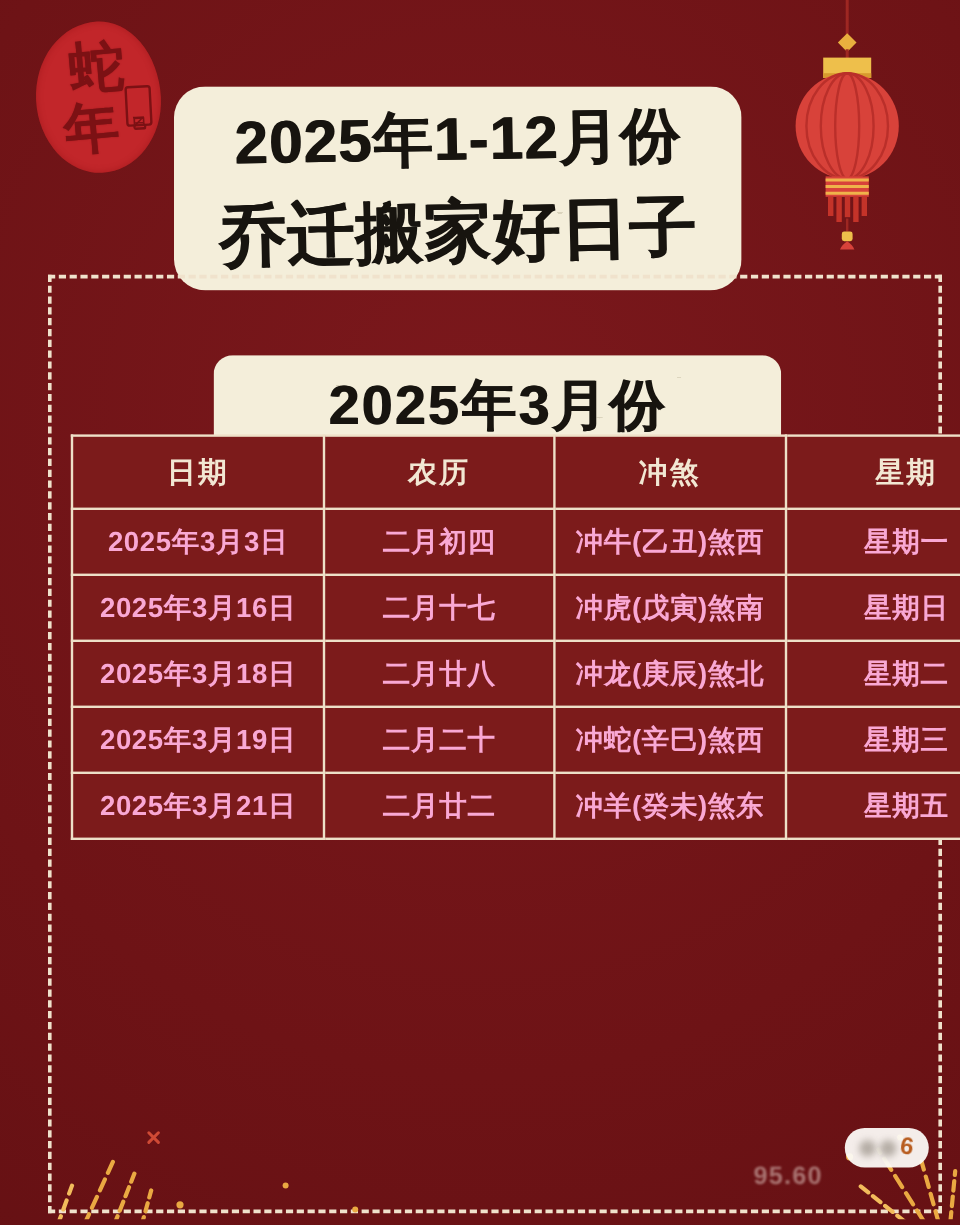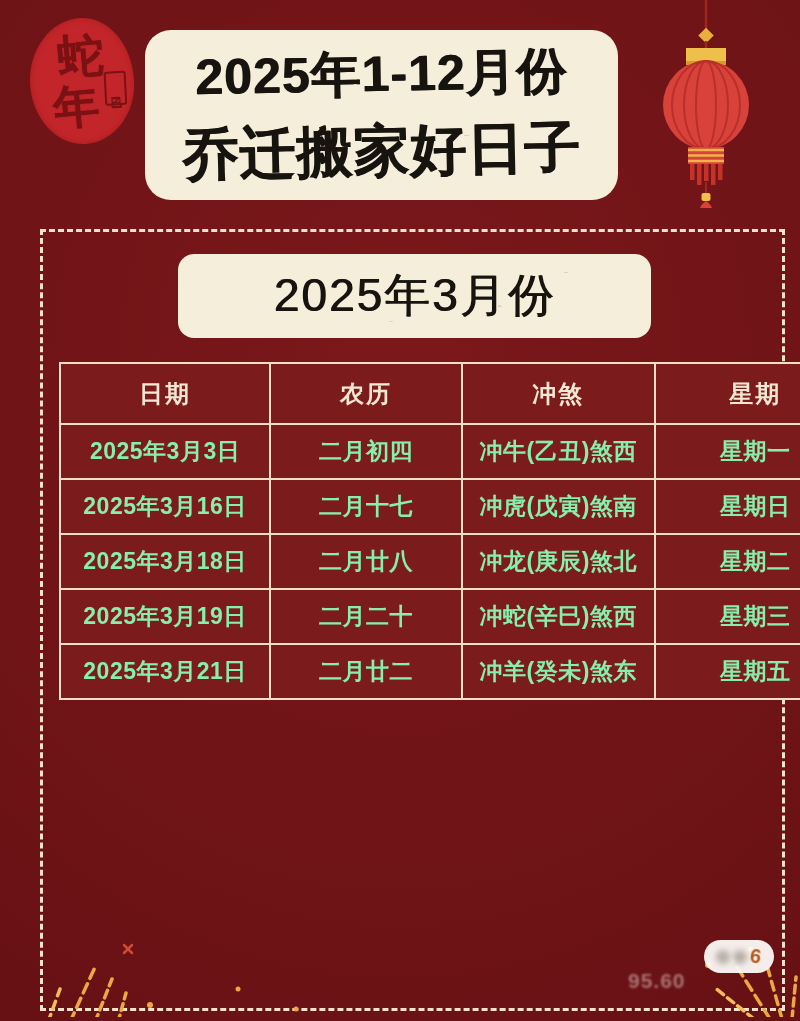--- a/index.html
+++ b/index.html
@@ -43,20 +43,21 @@
   }
 
   
   .paper {
     background:
       radial-gradient(3px 1px at 22% 30%, rgba(160,150,120,.35) 0 60%, transparent 70%),
       radial-gradient(4px 1px at 68% 62%, rgba(160,150,120,.30) 0 60%, transparent 70%),
       radial-gradient(3px 1px at 45% 80%, rgba(160,150,120,.28) 0 60%, transparent 70%),
       radial-gradient(3px 1px at 82% 22%, rgba(160,150,120,.28) 0 60%, transparent 70%),
       #f4eeda;
+    margin-top: 42px;
   }
   .title-banner {
     position: absolute;
     left: 145px; top: 30px;
     width: 473px; height: 170px;
     border-radius: 26px;
     display: flex; flex-direction: column;
     align-items: center; justify-content: center;
     gap: 6px;
   }
@@ -80,21 +81,21 @@
   }
 
   .month-banner {
     position: absolute;
     left: 178px; top: 254px;
     width: 473px; height: 84px;
     border-radius: 16px;
     display: flex; align-items: center; justify-content: center;
   }
   .month-title {
-    font-size: 46px; font-weight: 400; color: #17140f;
+    font-size: 46px; font-weight: 700; color: #17140f;
     letter-spacing: 2px; text-shadow: 1px 0 #17140f;
   }
 
   
   table.calendar {
     position: absolute;
     left: 59px; top: 362px;
     width: 798px;
     border-collapse: collapse;
     table-layout: fixed;
@@ -105,21 +106,21 @@
     background: #7c1b1b;
     text-align: center;
     font-weight: 700;
   }
   table.calendar th {
     height: 61px;
     color: #f2e7d3; font-size: 24px; letter-spacing: 2px;
   }
   table.calendar td {
     height: 55px;
-    color: #86efac; font-size: 23px; letter-spacing: 0.5px;
+    color: #f9a8d4; font-size: 23px; letter-spacing: 0.5px;
   }
   col.c1 { width: 26.4%; } col.c2 { width: 24.1%; }
   col.c3 { width: 24.2%; } col.c4 { width: 25.3%; }
 
   
   .lantern { position: absolute; left: 658px; top: 0; }
 
   
   .decor-left  { position: absolute; left: 0; bottom: 0; }
   .decor-right { position: absolute; right: 0; bottom: 0; }

